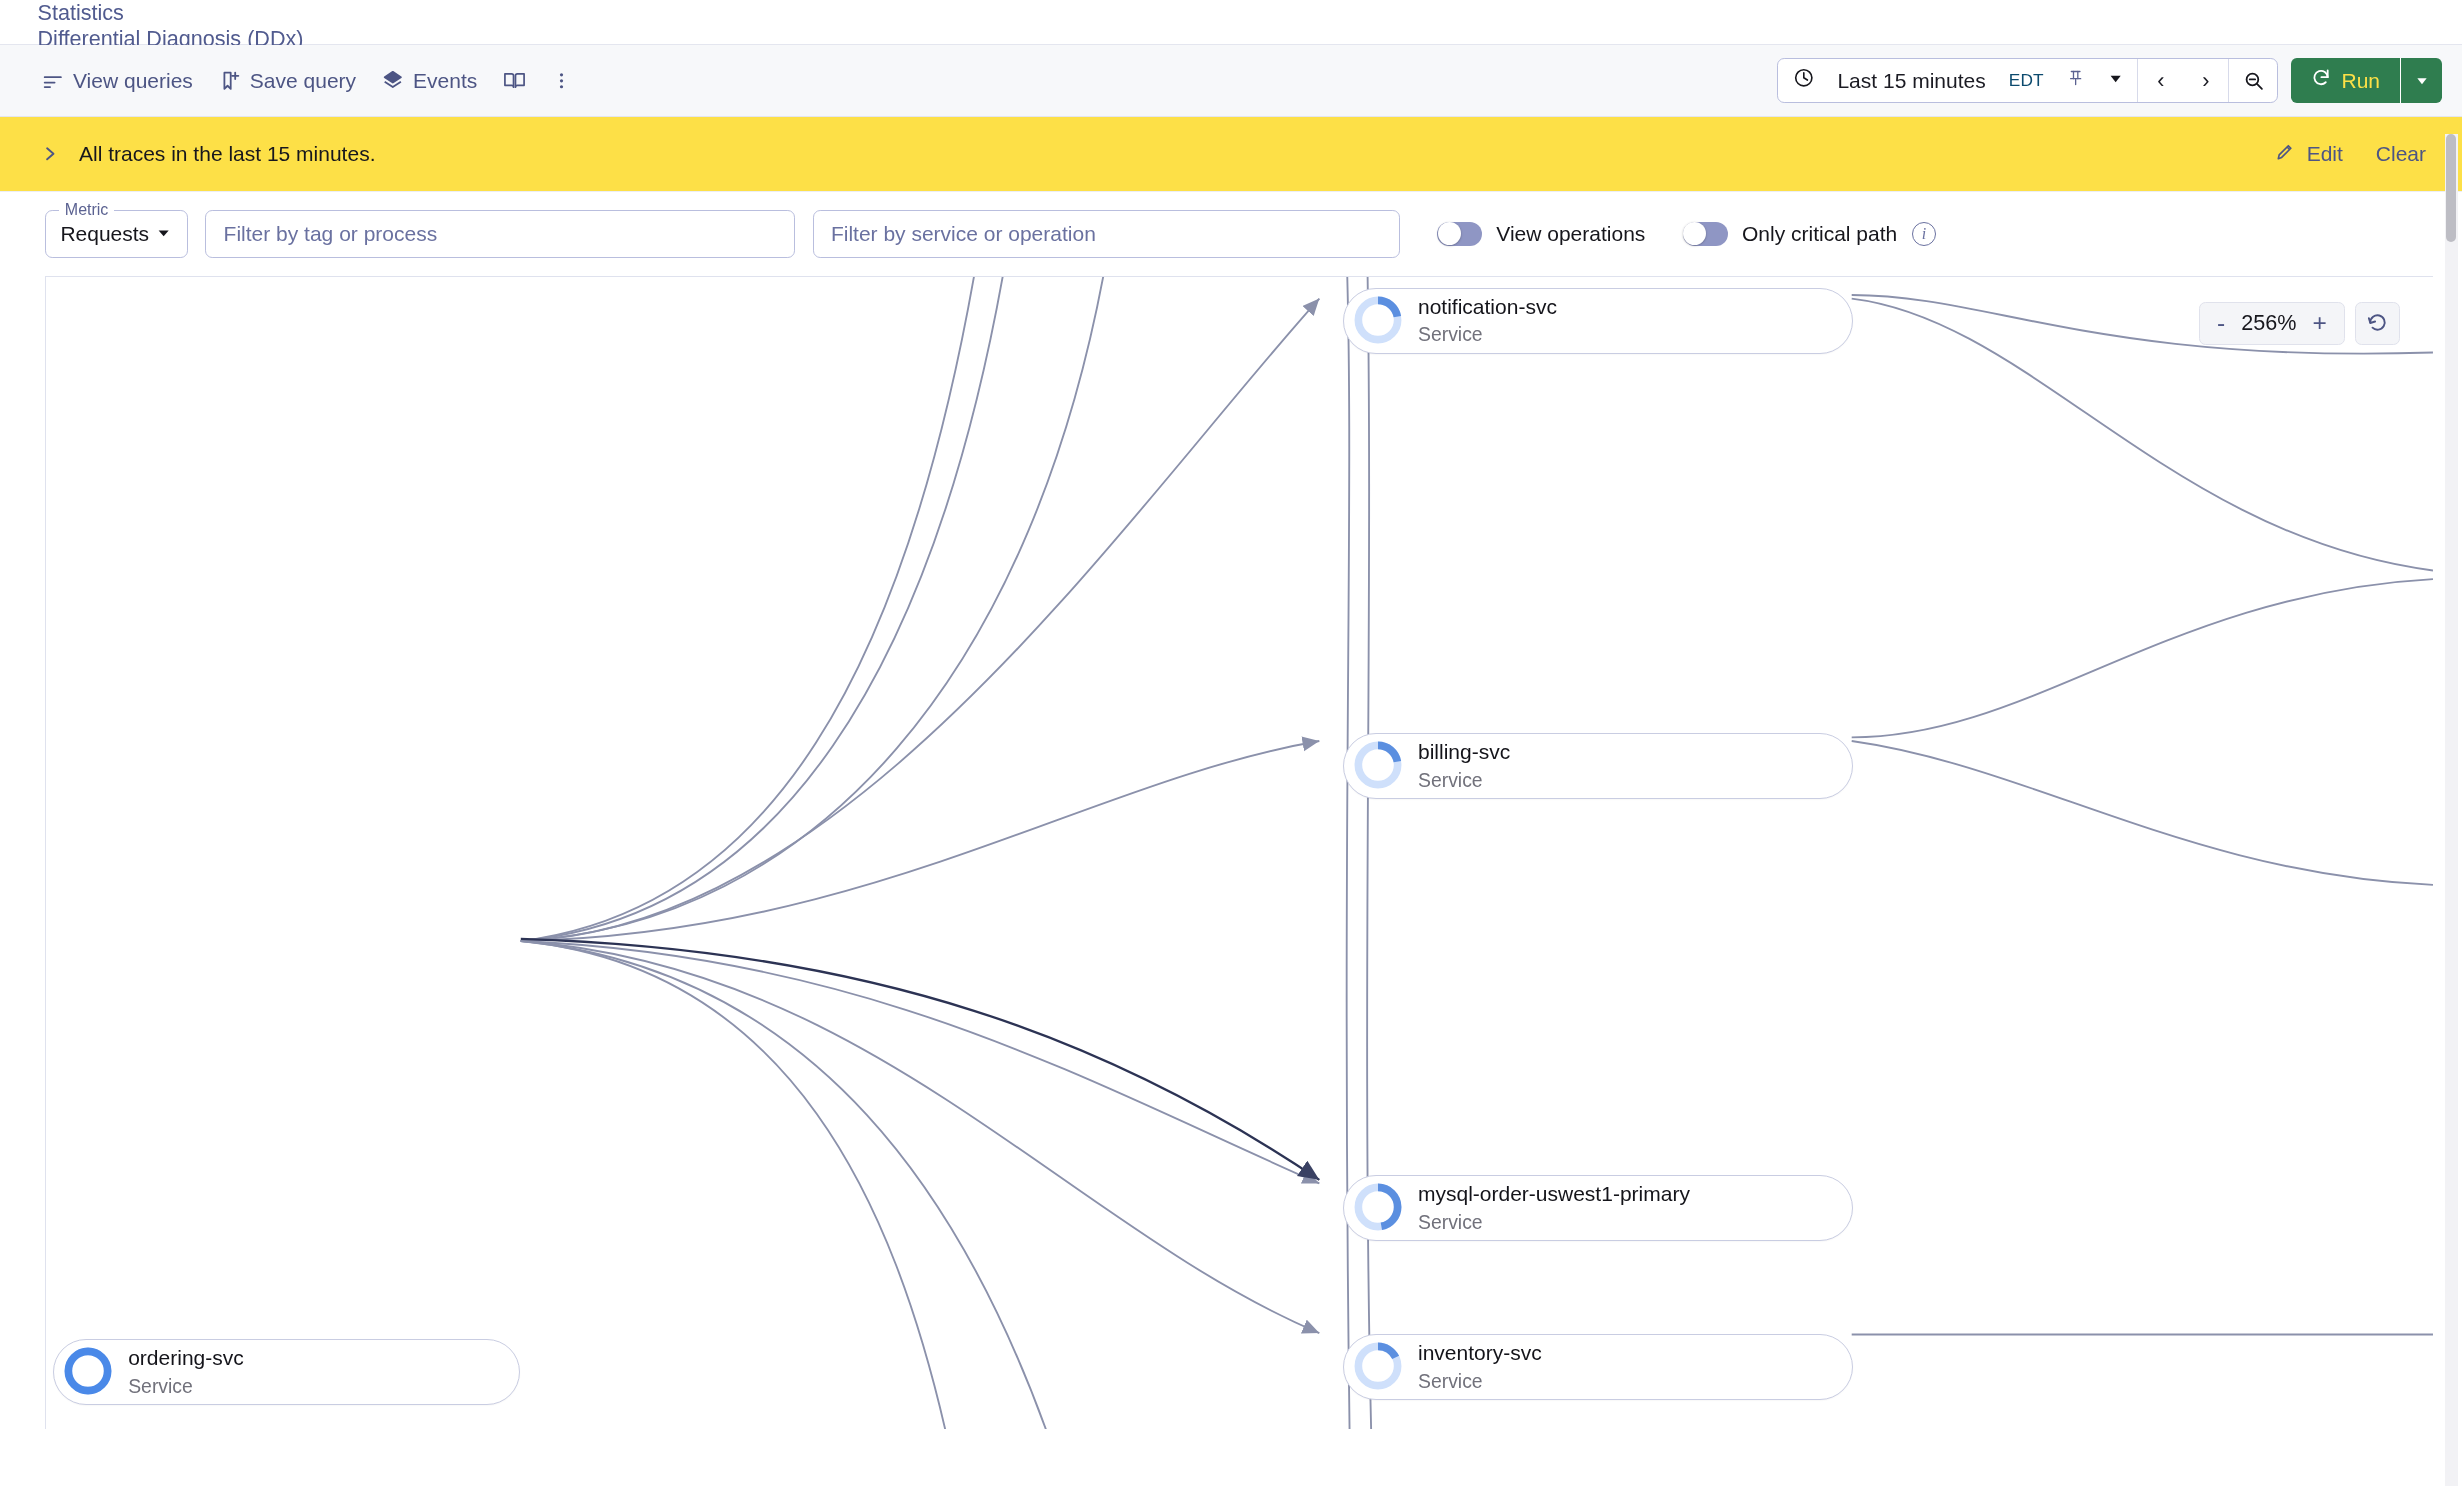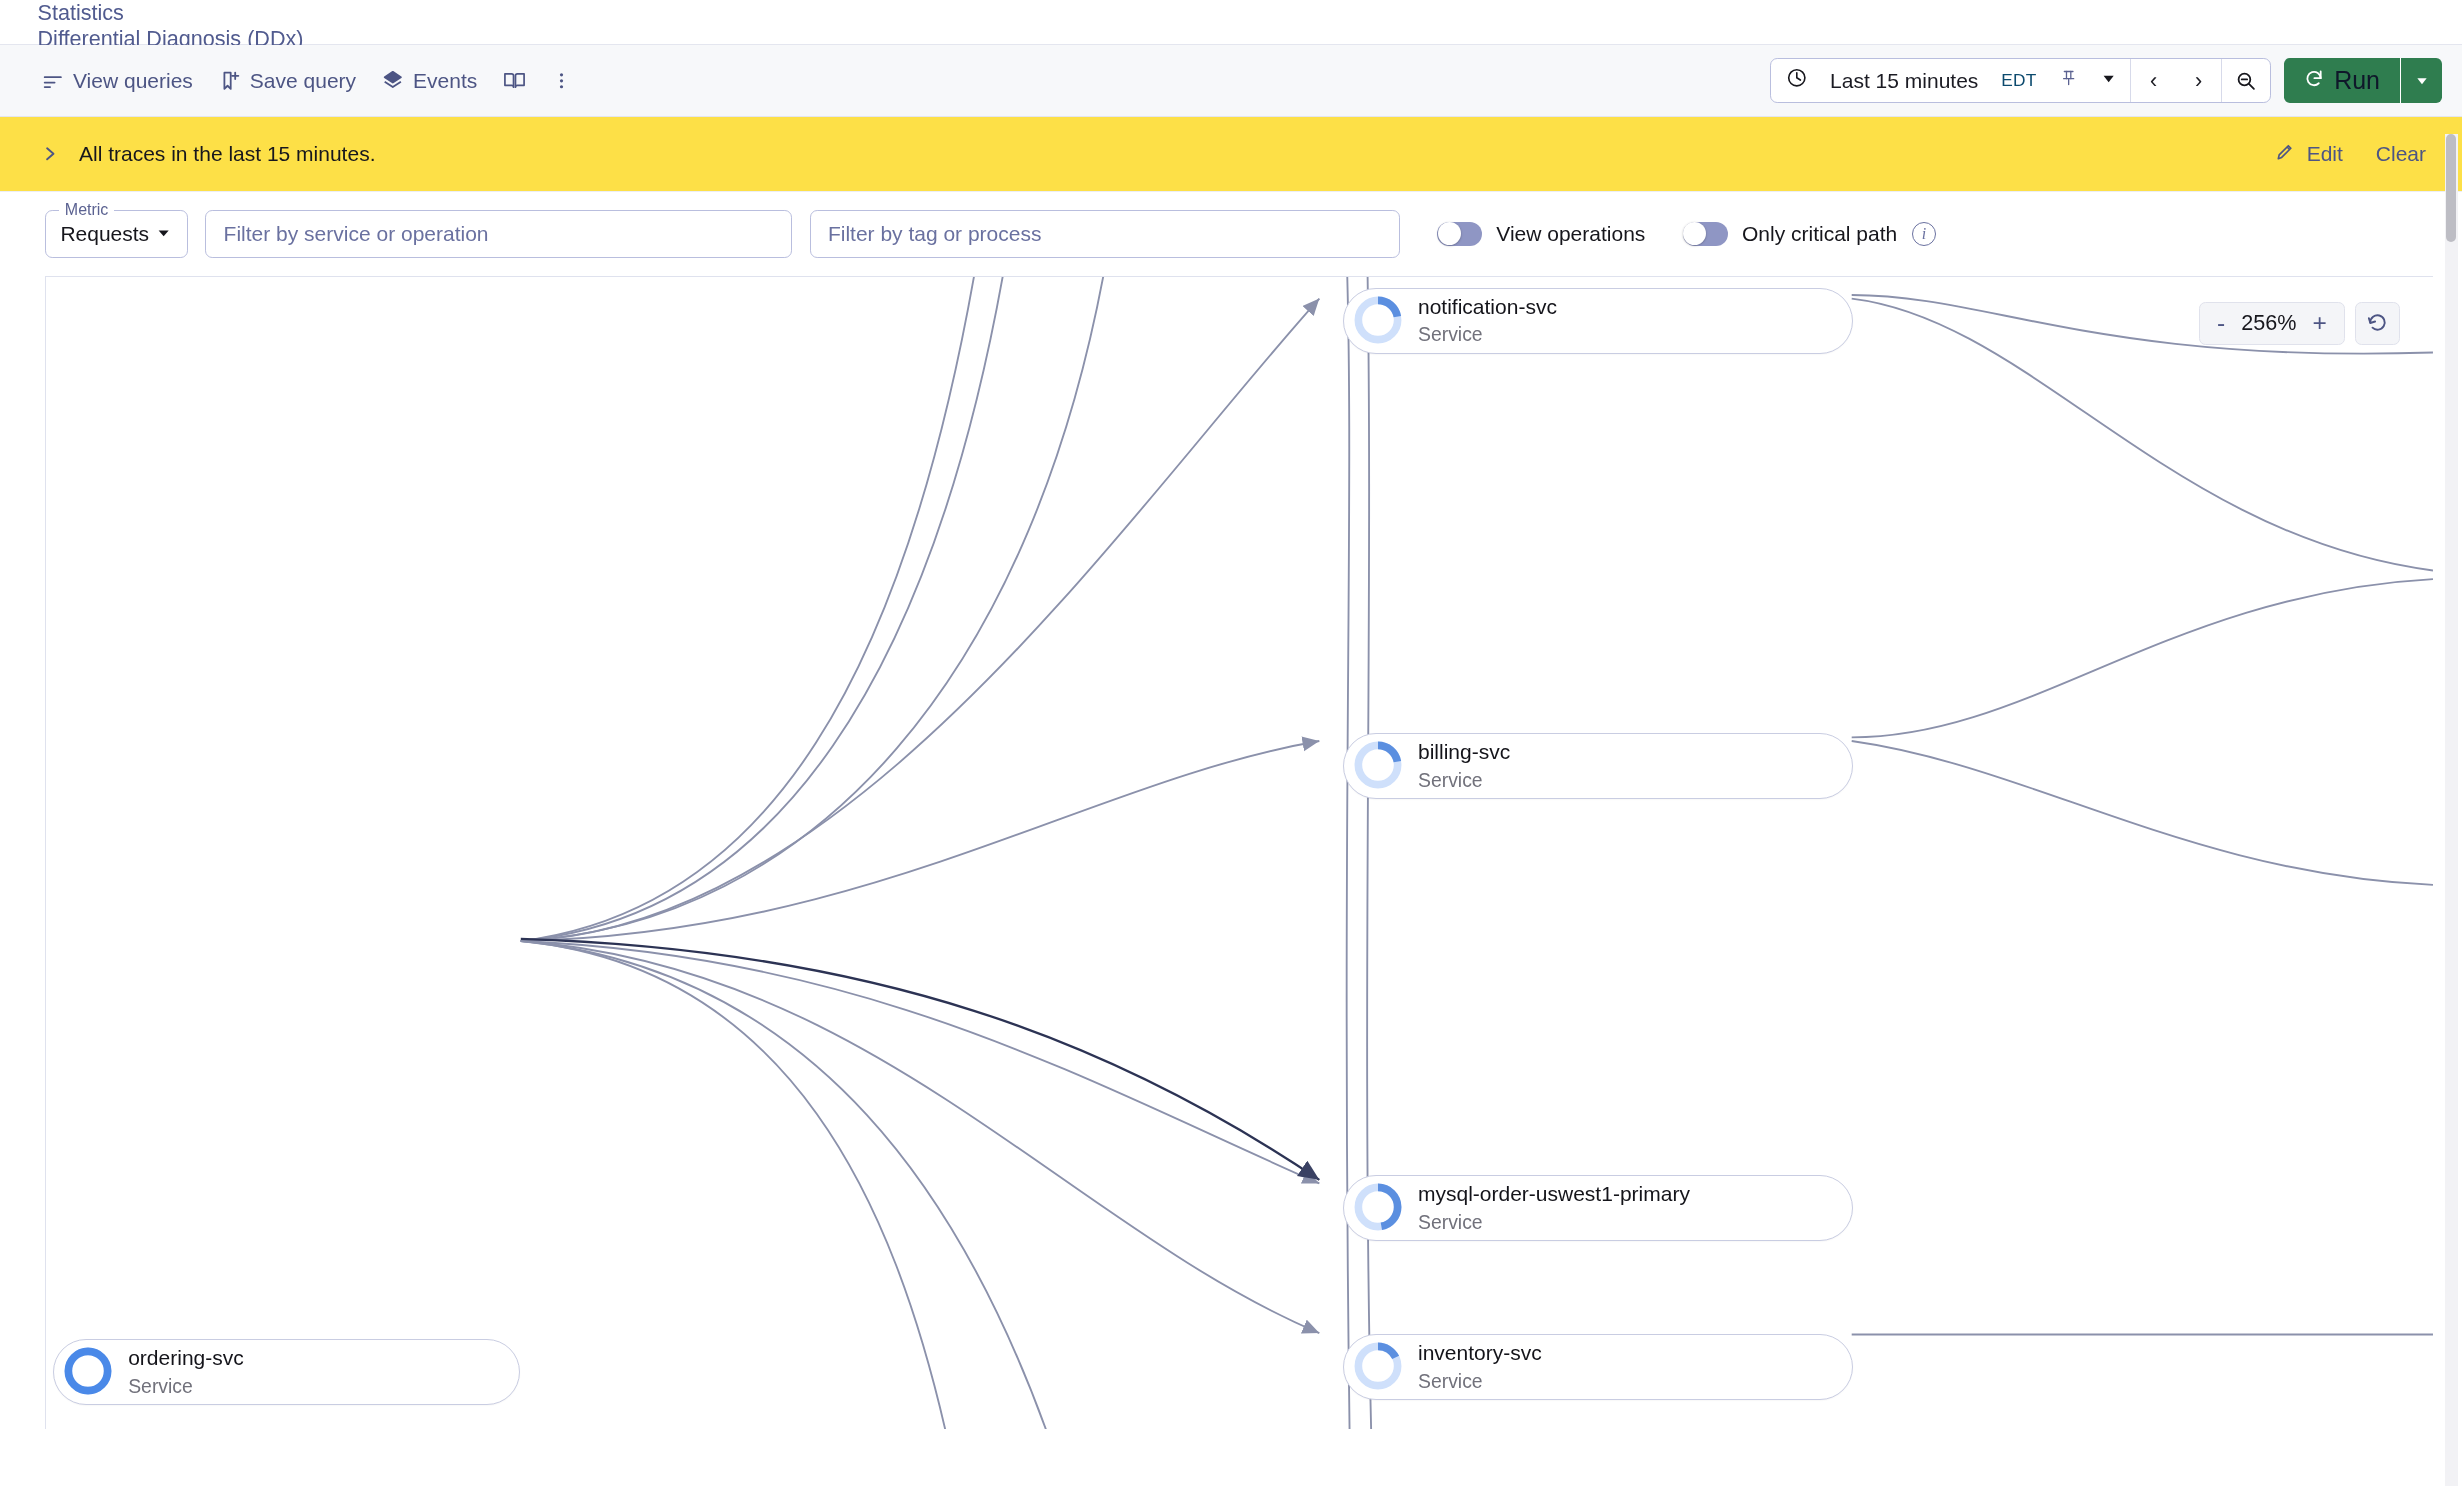--- a/index.html
+++ b/index.html
@@ -83,24 +83,24 @@
     width: 45px; height: 100%;
     display: flex; align-items: center; justify-content: center;
     font-size: 21.6px; color: #1b1b23; cursor: pointer;
   }
   .tp-zoom {
     width: 48px; display: flex; align-items: center; justify-content: center;
     cursor: pointer;
   }
   .runwrap { display: flex; margin-left: 13px; height: 45px; }
   .run-btn {
-    background: #2f7d4f; color: #0f172a;
+    background: #2f7d4f; color: #fde047;
     display: flex; align-items: center; gap: 10px;
     padding: 0 20px;
-    font-size: 25px;
+    font-size: 21px;
     border-radius: 5.8px 0 0 5.8px;
     cursor: pointer;
   }
   .run-caret {
     background: #2f7d4f; color: #ffffff;
     width: 42px;
     display: flex; align-items: center; justify-content: center;
     border-left: 1.4px solid #ffffff;
     border-radius: 0 5.8px 5.8px 0;
     font-size: 16px;
@@ -407,23 +407,23 @@
     <span class="fld-legend">Metric</span>
     <span class="val">Requests</span>
     <span>
       <svg width="17.3" height="17.3" viewBox="0 0 24 24" fill="#16161c">
           <polygon points="5,9 19,9 12,17"></polygon>
         </svg>
     </span>
   </div>
 
 
+  <div class="txtfield tf-wide2">Filter by tag or process</div>
+
   <div class="txtfield tf-wide1">Filter by service or operation</div>
-
-  <div class="txtfield tf-wide2">Filter by tag or process</div>
 
   <div class="toggle-wrap">
     <div class="toggle">
       <div class="knob"></div>
     </div>
     <span class="toggle-label">View operations</span>
   </div>
 
   <div class="toggle-wrap">
     <div class="toggle">

